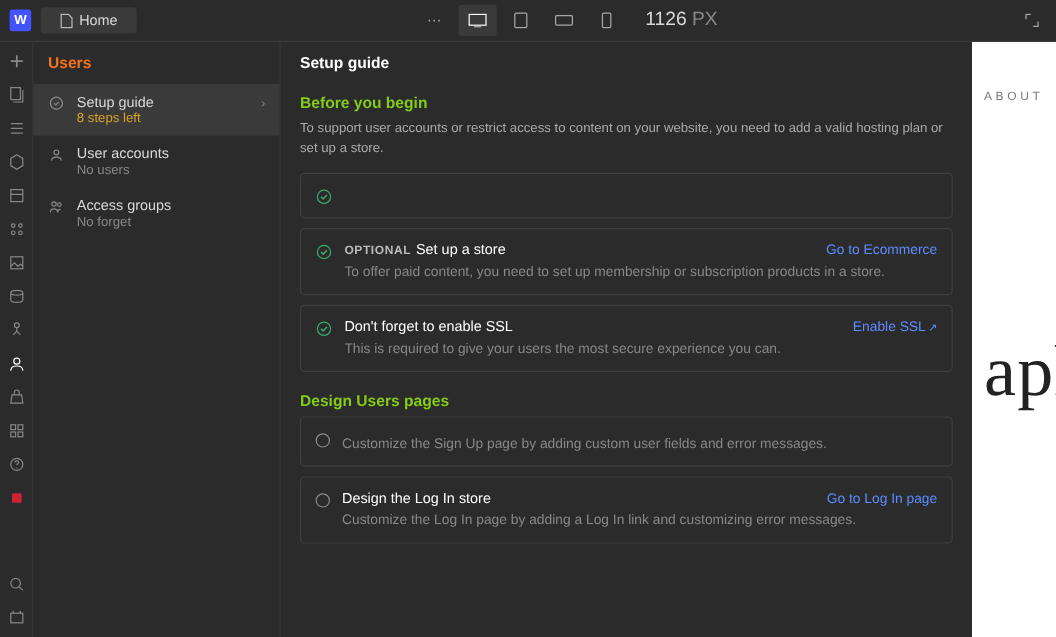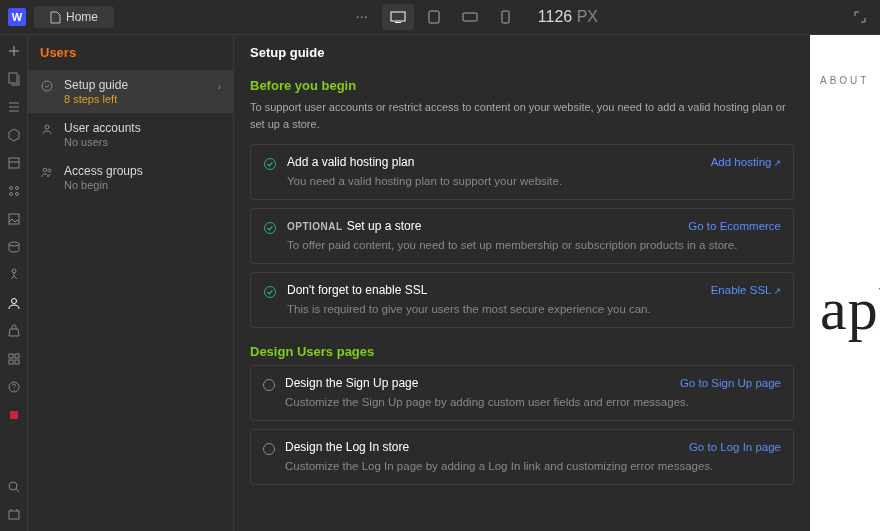--- a/index.html
+++ b/index.html
@@ -434,44 +434,37 @@
 
   </div>
         <div class="sidebar-item">
     <div class="sidebar-item-icon"><svg viewBox="0 0 14 14" width="14" height="14">
               <circle cx="5" cy="5" r="1.8" stroke="currentColor" fill="none"></circle>
               <circle cx="9.5" cy="5.5" r="1.5" stroke="currentColor" fill="none"></circle>
               <path d="M2 12c0-2 1-3 3-3s3 1 3 3M8 12c0-1.5 1-2.5 2.5-2.5" stroke="currentColor" fill="none"></path>
             </svg></div>
     <div class="sidebar-item-text">
       <div class="sidebar-item-label">Access groups</div>
-      <div class="sidebar-item-sub ">No begin</div>
+      <div class="sidebar-item-sub ">No forget</div>
     </div>
 
   </div>
       </div>
   </div>
 
   <div class="content-panel">
     <div class="content-title">Setup guide</div>
     <div id="sections">
         <div class="section-heading">Before you begin</div>
         <div class="section-desc">To support user accounts or restrict access to content on your website, you need to add a valid hosting plan or set up a store.</div>
         <div class="step-card">
       <div class="step-icon check-green"><svg viewBox="0 0 14 14" width="14" height="14">
               <circle cx="7" cy="7" r="5.5" stroke="currentColor" fill="none"></circle>
               <path d="M4.5 7l1.8 1.8L9.5 5.5" stroke="currentColor" fill="none" stroke-width="1.3"></path>
             </svg></div>
-      <div class="step-body">
-        <div class="step-header">
-          <div class="step-title">Add a valid hosting plan</div>
-          <div class="step-link">Add hosting<span class="ext">↗</span></div>
-        </div>
-        <div class="step-desc">You need a valid hosting plan to support your website.</div>
-      </div>
     </div>
         <div class="step-card">
       <div class="step-icon check-green"><svg viewBox="0 0 14 14" width="14" height="14">
               <circle cx="7" cy="7" r="5.5" stroke="currentColor" fill="none"></circle>
               <path d="M4.5 7l1.8 1.8L9.5 5.5" stroke="currentColor" fill="none" stroke-width="1.3"></path>
             </svg></div>
       <div class="step-body">
         <div class="step-header">
           <div class="step-title"><span class="step-optional">OPTIONAL</span>Set up a store</div>
           <div class="step-link">Go to Ecommerce</div>
@@ -489,24 +482,20 @@
           <div class="step-title">Don't forget to enable SSL</div>
           <div class="step-link">Enable SSL<span class="ext">↗</span></div>
         </div>
         <div class="step-desc">This is required to give your users the most secure experience you can.</div>
       </div>
     </div>
         <div class="section-heading">Design Users pages</div>
         <div class="step-card">
       <div class="circle-empty"></div>
       <div class="step-body">
-        <div class="step-header">
-          <div class="step-title">Design the Sign Up page</div>
-          <div class="step-link">Go to Sign Up page</div>
-        </div>
         <div class="step-desc">Customize the Sign Up page by adding custom user fields and error messages.</div>
       </div>
     </div>
         <div class="step-card">
       <div class="circle-empty"></div>
       <div class="step-body">
         <div class="step-header">
           <div class="step-title">Design the Log In store</div>
           <div class="step-link">Go to Log In page</div>
         </div>

